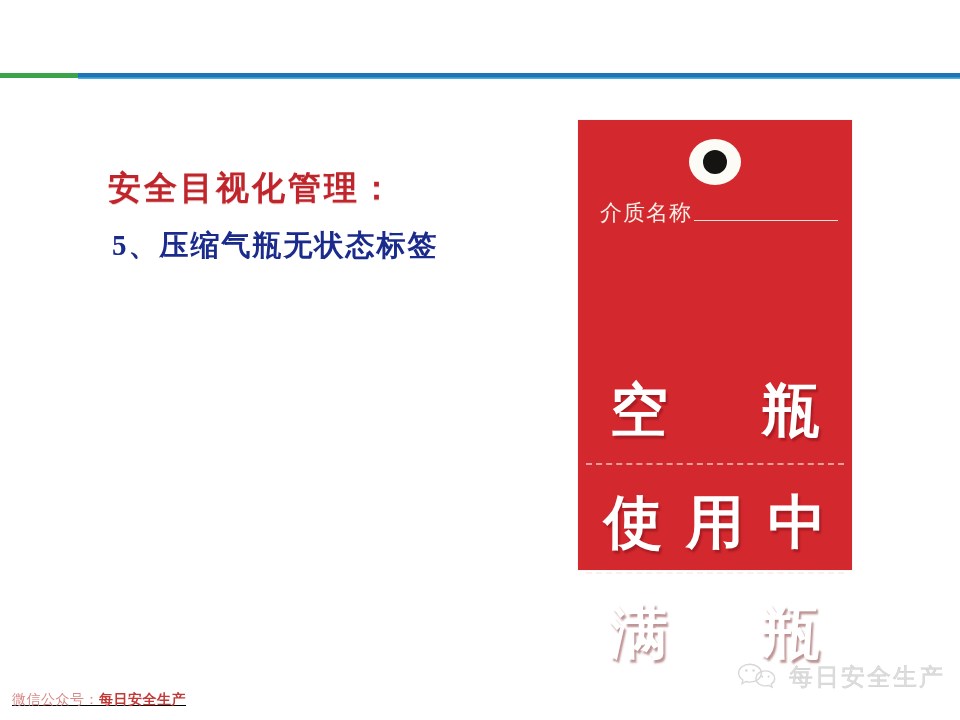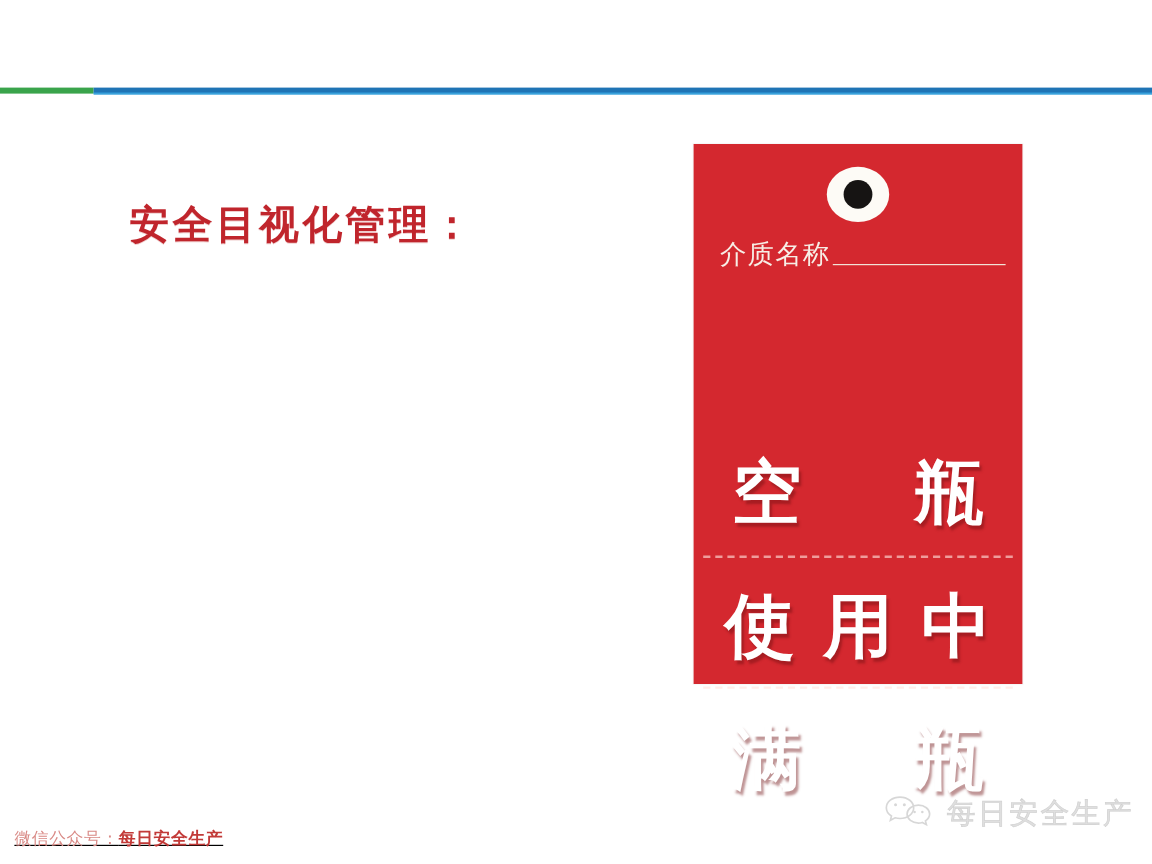--- a/index.html
+++ b/index.html
@@ -224,20 +224,21 @@
 <div class="slide">
 
   <div class="rule">
     <div class="rule-green"></div>
     <div class="rule-blue"></div>
     <div class="rule-blue-hi"></div>
   </div>
 
   <div class="heading-block">
     <p class="title-main">安全目视化管理：</p>
+    <p class="title-sub">5、压缩气瓶无状态标签</p>
   </div>
 
   <div class="tag">
 
     <div class="tag-hole">
       <div class="tag-hole-inner"></div>
     </div>
 
     <div class="tag-medium-row">
       <span class="tag-medium-label">介质名称</span>

